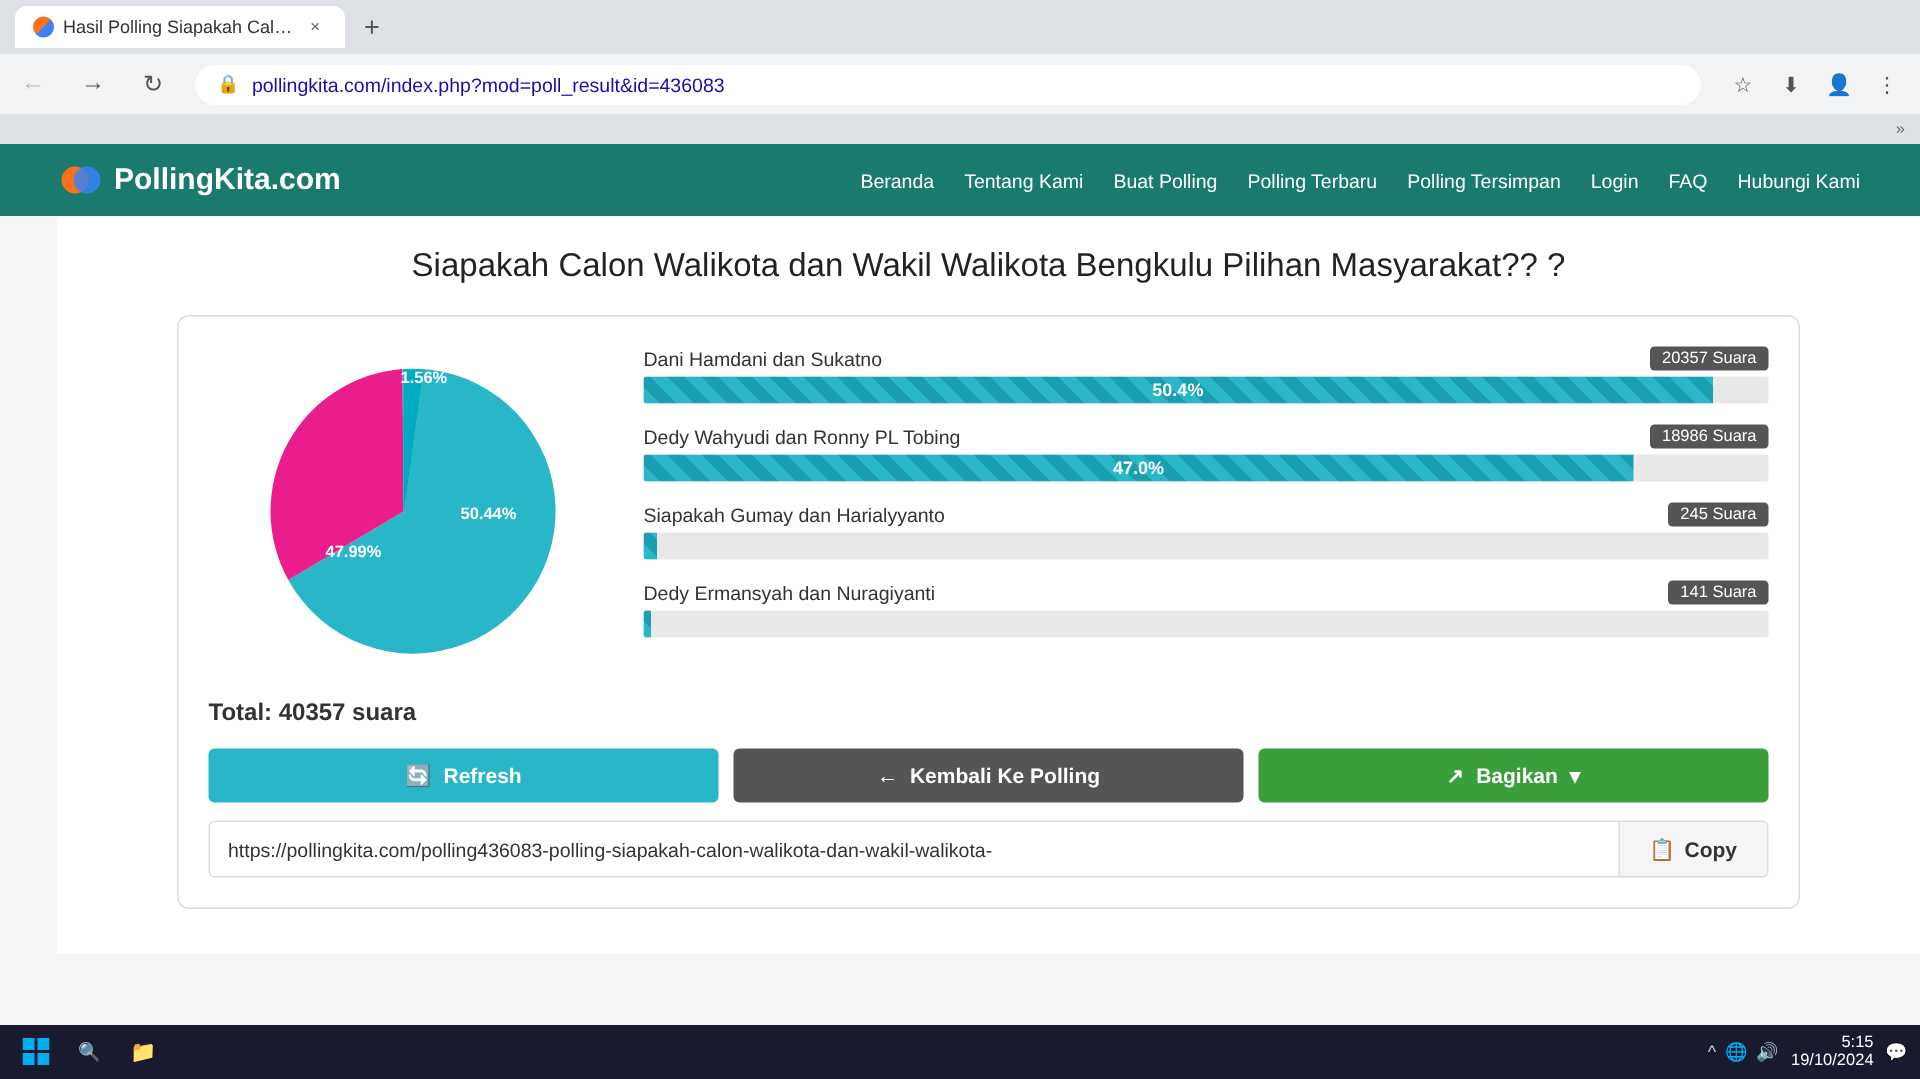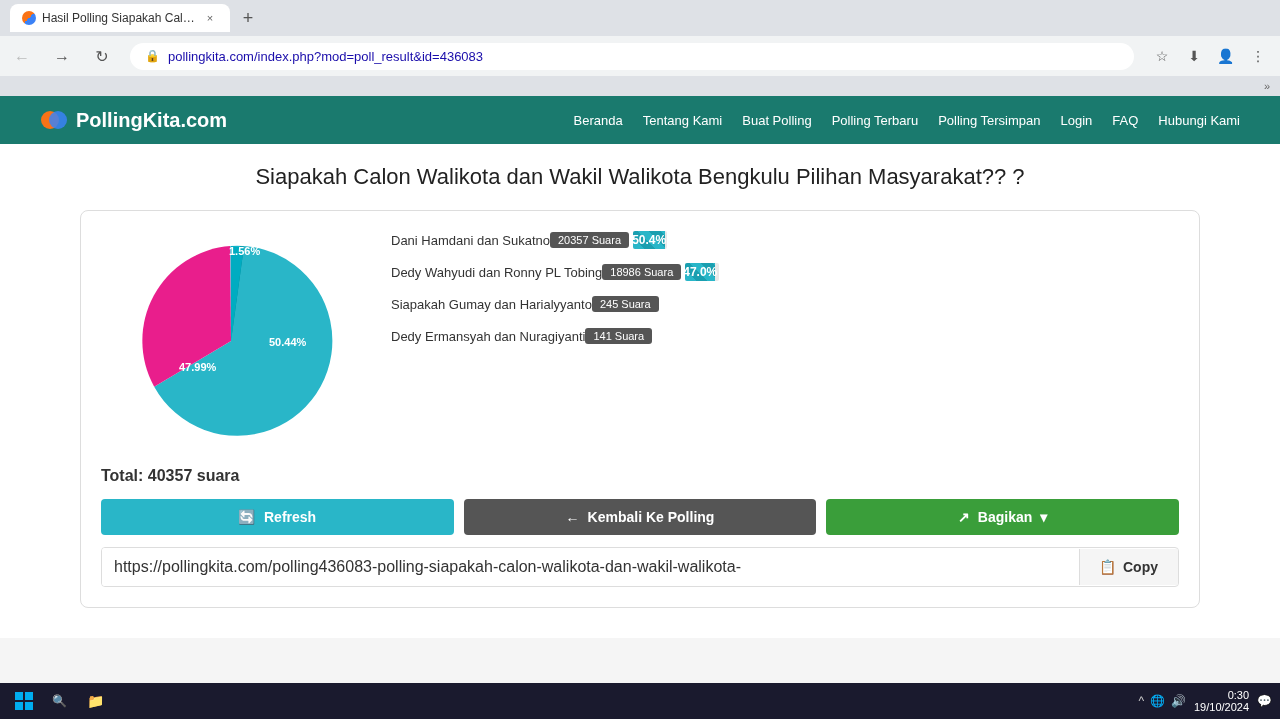--- a/index.html
+++ b/index.html
@@ -24,49 +24,49 @@
     .extensions-bar { background: #dee1e6; padding: 2px 10px; font-size: 11px; color: #666; height: 20px; display: flex; align-items: center; justify-content: flex-end; }
 
     
     .site-nav { background: #1a7a6e; padding: 0 40px; display: flex; align-items: center; height: 48px; }
     .site-logo { display: flex; align-items: center; gap: 8px; color: white; font-size: 20px; font-weight: bold; margin-right: auto; }
     .logo-icon { width: 28px; height: 28px; }
     .nav-links { display: flex; gap: 20px; }
     .nav-link { color: white; font-size: 13px; cursor: pointer; text-decoration: none; }
 
     
-    .main-content { background: white; padding: 20px 80px 30px; }
+    .main-content { background: white; padding: 20px 80px 30px; margin-left: 38px; }
     .page-title { text-align: center; font-size: 22px; color: #222; margin-bottom: 20px; font-weight: normal; }
 
     
     .poll-card { background: white; border: 1px solid #ddd; border-radius: 8px; padding: 20px; display: flex; flex-direction: column; gap: 0; }
     .poll-results-row { display: flex; gap: 30px; }
     .chart-container { width: 260px; flex-shrink: 0; display: flex; align-items: center; justify-content: center; }
     .results-list { flex: 1; display: flex; flex-direction: column; gap: 14px; }
-    .result-item { display: flex; flex-direction: row; gap: 4px; }
+    .result-item { display: flex; flex-direction: column; gap: 4px; }
     .result-header { display: flex; justify-content: space-between; align-items: center; }
     .result-name { font-size: 13px; color: #333; }
     .result-badge { background: #555; color: white; font-size: 11px; padding: 2px 8px; border-radius: 3px; white-space: nowrap; text-align: center; }
     .result-bar-track { background: #e8e8e8; height: 18px; border-radius: 2px; position: relative; overflow: hidden; }
     .result-bar-fill { height: 100%; background: repeating-linear-gradient(
       45deg,
       #29b6c8,
       #29b6c8 8px,
       #1a9fb0 8px,
       #1a9fb0 16px
     ); display: flex; align-items: center; justify-content: center; font-size: 12px; color: white; font-weight: bold; }
 
     .total-section { margin-top: 16px; font-size: 16px; font-weight: bold; color: #333; }
     .action-buttons { display: flex; gap: 10px; margin-top: 14px; }
     .btn { padding: 10px 24px; border: none; border-radius: 4px; cursor: pointer; font-size: 14px; font-weight: bold; display: flex; align-items: center; gap: 8px; }
     .btn-refresh { background: #29b6c8; color: white; flex: 1; justify-content: center; }
     .btn-back { background: #555; color: white; flex: 1; justify-content: center; }
     .btn-share { background: #3a9e3a; color: white; flex: 1; justify-content: center; }
     .copy-row { display: flex; align-items: center; gap: 0; margin-top: 12px; border: 1px solid #ddd; border-radius: 4px; overflow: hidden; }
-    .copy-url { flex: 1; padding: 10px 12px; font-size: 16px; color: #333; background: white; border: none; outline: none; white-space: nowrap; overflow: hidden; text-overflow: ellipsis; }
+    .copy-url { flex: 1; padding: 10px 12px; font-size: 13px; color: #333; background: white; border: none; outline: none; white-space: nowrap; overflow: hidden; text-overflow: ellipsis; }
     .copy-btn { background: #f5f5f5; border: none; border-left: 1px solid #ddd; padding: 10px 20px; cursor: pointer; display: flex; align-items: center; gap: 6px; font-size: 14px; font-weight: bold; color: #333; }
 
     
     .taskbar { background: #1a1a2e; position: fixed; bottom: 0; left: 0; width: 1280px; height: 36px; display: flex; align-items: center; padding: 0 8px; justify-content: space-between; }
     .taskbar-left { display: flex; align-items: center; gap: 4px; }
     .taskbar-start { width: 32px; height: 32px; display: flex; align-items: center; justify-content: center; cursor: pointer; }
     .taskbar-item { padding: 4px 8px; display: flex; align-items: center; gap: 4px; cursor: pointer; border-radius: 4px; }
     .taskbar-right { display: flex; align-items: center; gap: 8px; }
     .taskbar-time { color: white; font-size: 11px; text-align: right; }
     .taskbar-icons { display: flex; align-items: center; gap: 6px; }
@@ -250,18 +250,18 @@
       <span style="color:#f9c84e;font-size:14px;">📁</span>
     </div>
   </div>
   <div class="taskbar-right">
     <div class="taskbar-icons">
       <span class="taskbar-icon">^</span>
       <span class="taskbar-icon">🌐</span>
       <span class="taskbar-icon">🔊</span>
     </div>
     <div class="taskbar-time">
-      <div>0:30</div>
+      <div>5:15</div>
       <div>19/10/2024</div>
     </div>
     <span class="taskbar-icon">💬</span>
   </div>
 </div>
 
 </body></html>

